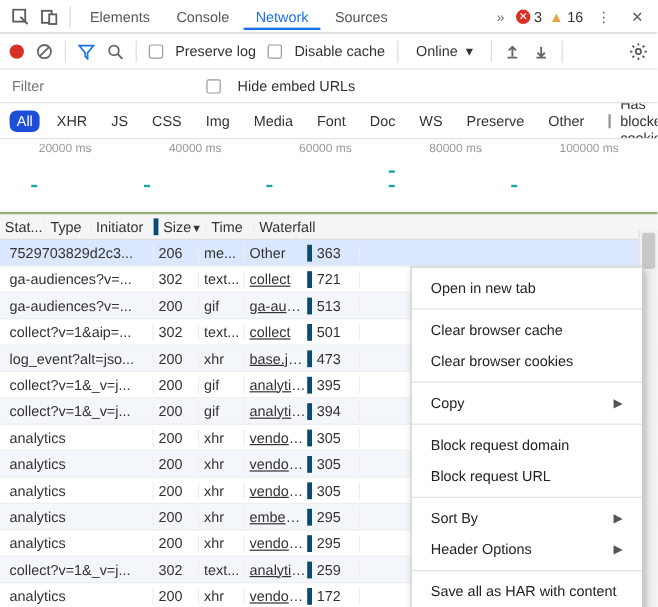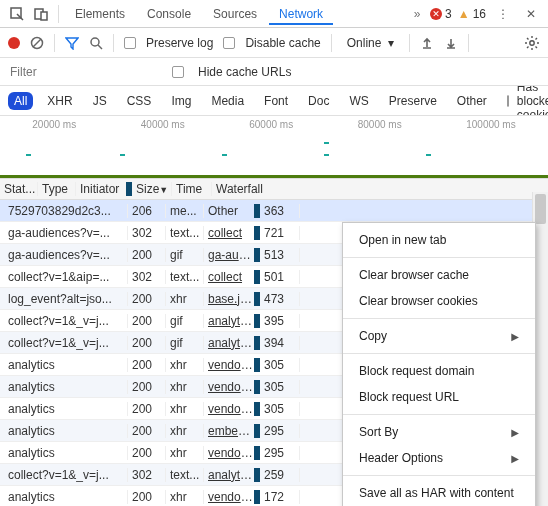--- a/index.html
+++ b/index.html
@@ -18,32 +18,32 @@
 .toolbar .vdiv { width: 1px; height: 18px; background: #ddd; }
 .toolbar .tool-ic { color: #666; display: flex; align-items: center; }
 .chk { width: 12px; height: 12px; border: 1px solid #999; border-radius: 2px; }
 .toolbar label { color: #333; }
 .select { border: 1px solid transparent; padding: 2px 4px; color: #333; }
 .filterbar { display: flex; align-items: center; height: 28px; border-bottom: 1px solid #e0e0e0; padding: 0 8px; gap: 14px; }
 .filterbar input { border: none; outline: none; font-size: 12px; width: 150px; color: #555; }
 .chipbar { display: flex; align-items: center; height: 30px; border-bottom: 1px solid #e0e0e0; padding: 0 8px; gap: 8px; flex-wrap: nowrap; overflow: hidden; }
 .chip { padding: 2px 6px; border-radius: 6px; color: #333; cursor: default; }
 .chip.active { background: #1d4ed8; color: #fff; }
-.timeline { height: 62px; border-bottom: 3px solid #4d7c0f; position: relative; background: #fff; }
+.timeline { height: 62px; border-bottom: 1px solid #4d7c0f; position: relative; background: #fff; }
 .timeline .ticks { display: flex; justify-content: space-around; font-size: 10px; color: #999; padding-top: 3px; }
 .timeline .marks { position: absolute; left: 0; right: 0; top: 20px; height: 30px; }
 .timeline .mark { position: absolute; width: 5px; height: 2px; background: #1aa89d; }
 .grid { width: 100%; }
 .ghead, .grow { display: flex; align-items: center; height: 22px; border-bottom: 1px solid #eee; }
 .ghead { background: #f5f5f5; border-top: 1px solid #ddd; border-bottom: 1px solid #ddd; font-weight: 400; color: #333; }
 .ghead .sort { font-size: 9px; }
 .c-name { width: 128px; padding-left: 8px; overflow: hidden; white-space: nowrap; text-overflow: ellipsis; border-right: 1px solid #eee; }
 .c-stat { width: 38px; padding-left: 4px; overflow: hidden; white-space: nowrap; text-overflow: ellipsis; border-right: 1px solid #eee; }
 .c-type { width: 38px; padding-left: 4px; overflow: hidden; white-space: nowrap; text-overflow: ellipsis; border-right: 1px solid #eee; }
-.c-init { width: 56px; padding-left: 4px; overflow: hidden; white-space: nowrap; text-overflow: ellipsis; border-right: 6px solid #0c4a6e; }
+.c-init { width: 56px; padding-left: 4px; overflow: hidden; white-space: nowrap; text-overflow: ellipsis; border-right: 4px solid #0c4a6e; }
 .c-size { width: 40px; padding-left: 4px; overflow: hidden; white-space: nowrap; text-overflow: ellipsis; border-right: 1px solid #eee; }
 .c-time { width: 40px; padding-left: 4px; overflow: hidden; white-space: nowrap; text-overflow: ellipsis; border-right: 1px solid #eee; }
 .c-wf { flex: 1; padding-left: 4px; }
 .grow:nth-child(odd) { background: #f3f6fb; }
 .grow.sel { background: #dbe7ff; }
 .c-init .lnk { text-decoration: underline; color: #333; }
 .ctx { position: absolute; left: 342px; top: 222px; width: 194px; background: #fff; border: 1px solid #c8c8c8; box-shadow: 2px 3px 6px rgba(0,0,0,0.25); padding: 4px 0; }
 .ctx-item { padding: 6px 16px; color: #222; display: flex; justify-content: space-between; align-items: center; }
 .ctx-sep { height: 1px; background: #e2e2e2; margin: 4px 0; }
 .ctx-item .arrow { color: #555; font-size: 10px; }
@@ -64,22 +64,22 @@
   <div class="icon-btn">
     <svg width="14" height="14" viewBox="0 0 14 14">
         <rect x="1" y="2" width="8" height="10" fill="none" stroke="#5a5a5a" stroke-width="1.5"></rect>
         <rect x="7" y="5" width="6" height="8" fill="#fff" stroke="#5a5a5a" stroke-width="1.5"></rect>
       </svg>
   </div>
   <div style="width:1px;height:18px;background:#ddd;margin:0 4px"></div>
   <div class="tabs" id="tabs">
       <div class="tab">Elements</div>
       <div class="tab">Console</div>
+      <div class="tab active">Network</div>
       <div class="tab">Sources</div>
-      <div class="tab active">Network</div>
     </div>
   <div class="icon-btn" style="color:#777">»</div>
   <div class="topbar-right">
     <div class="err-badge">
       <span class="err-circle">✕</span>
         <span>3</span>
     </div>
     <div class="err-badge">
       <span class="warn-tri">▲</span>
         <span>16</span>
@@ -133,21 +133,21 @@
     <svg width="16" height="16" viewBox="0 0 16 16">
         <circle cx="8" cy="8" r="2.2" fill="none" stroke="#555" stroke-width="1.4"></circle>
         <path d="M8 1 L8 3 M8 13 L8 15 M1 8 L3 8 M13 8 L15 8 M3 3 L4.5 4.5 M11.5 11.5 L13 13 M3 13 L4.5 11.5 M11.5 4.5 L13 3" stroke="#555" stroke-width="1.4"></path>
       </svg>
   </div>
 </div>
 
 <div class="filterbar">
   <input placeholder="Filter" style="">
   <span class="chk"></span>
-  <label>Hide cache URLs</label>
+  <label>Hide embed URLs</label>
 </div>
 
 <div class="chipbar" id="chips">
 <span class="chip active">All</span>
     <span class="chip">XHR</span>
     <span class="chip">JS</span>
     <span class="chip">CSS</span>
     <span class="chip">Img</span>
     <span class="chip">Media</span>
     <span class="chip">Font</span>

